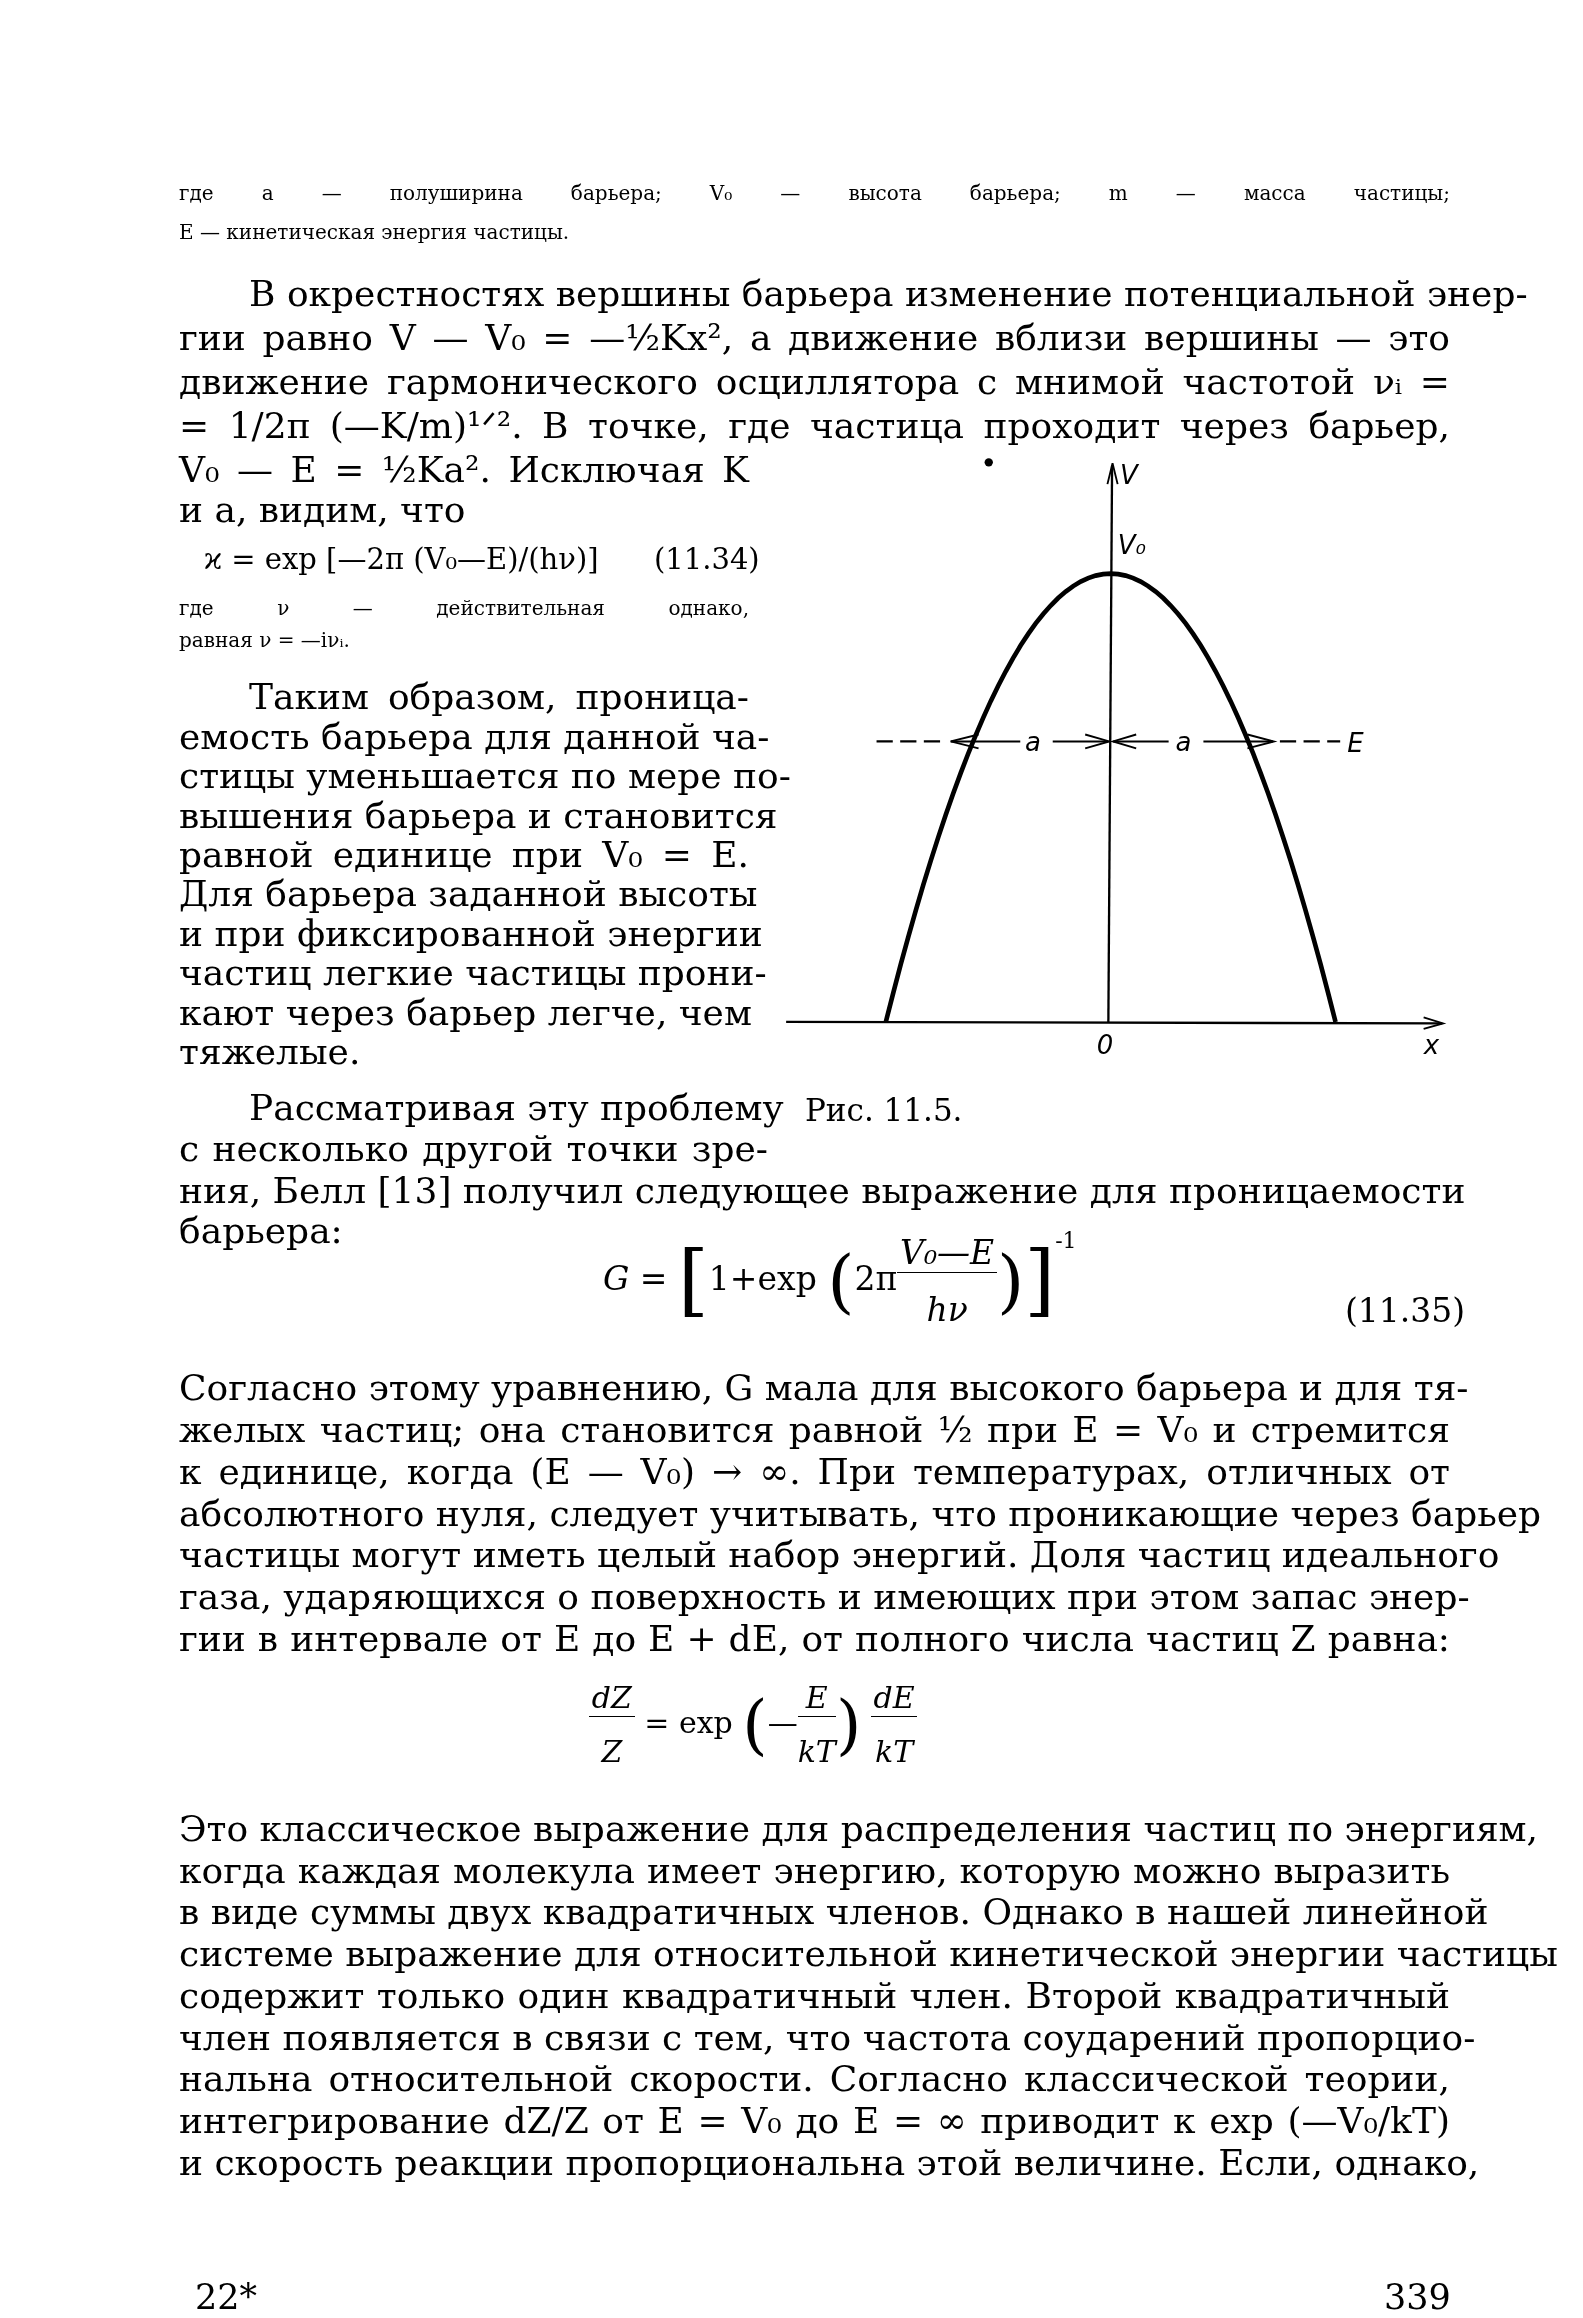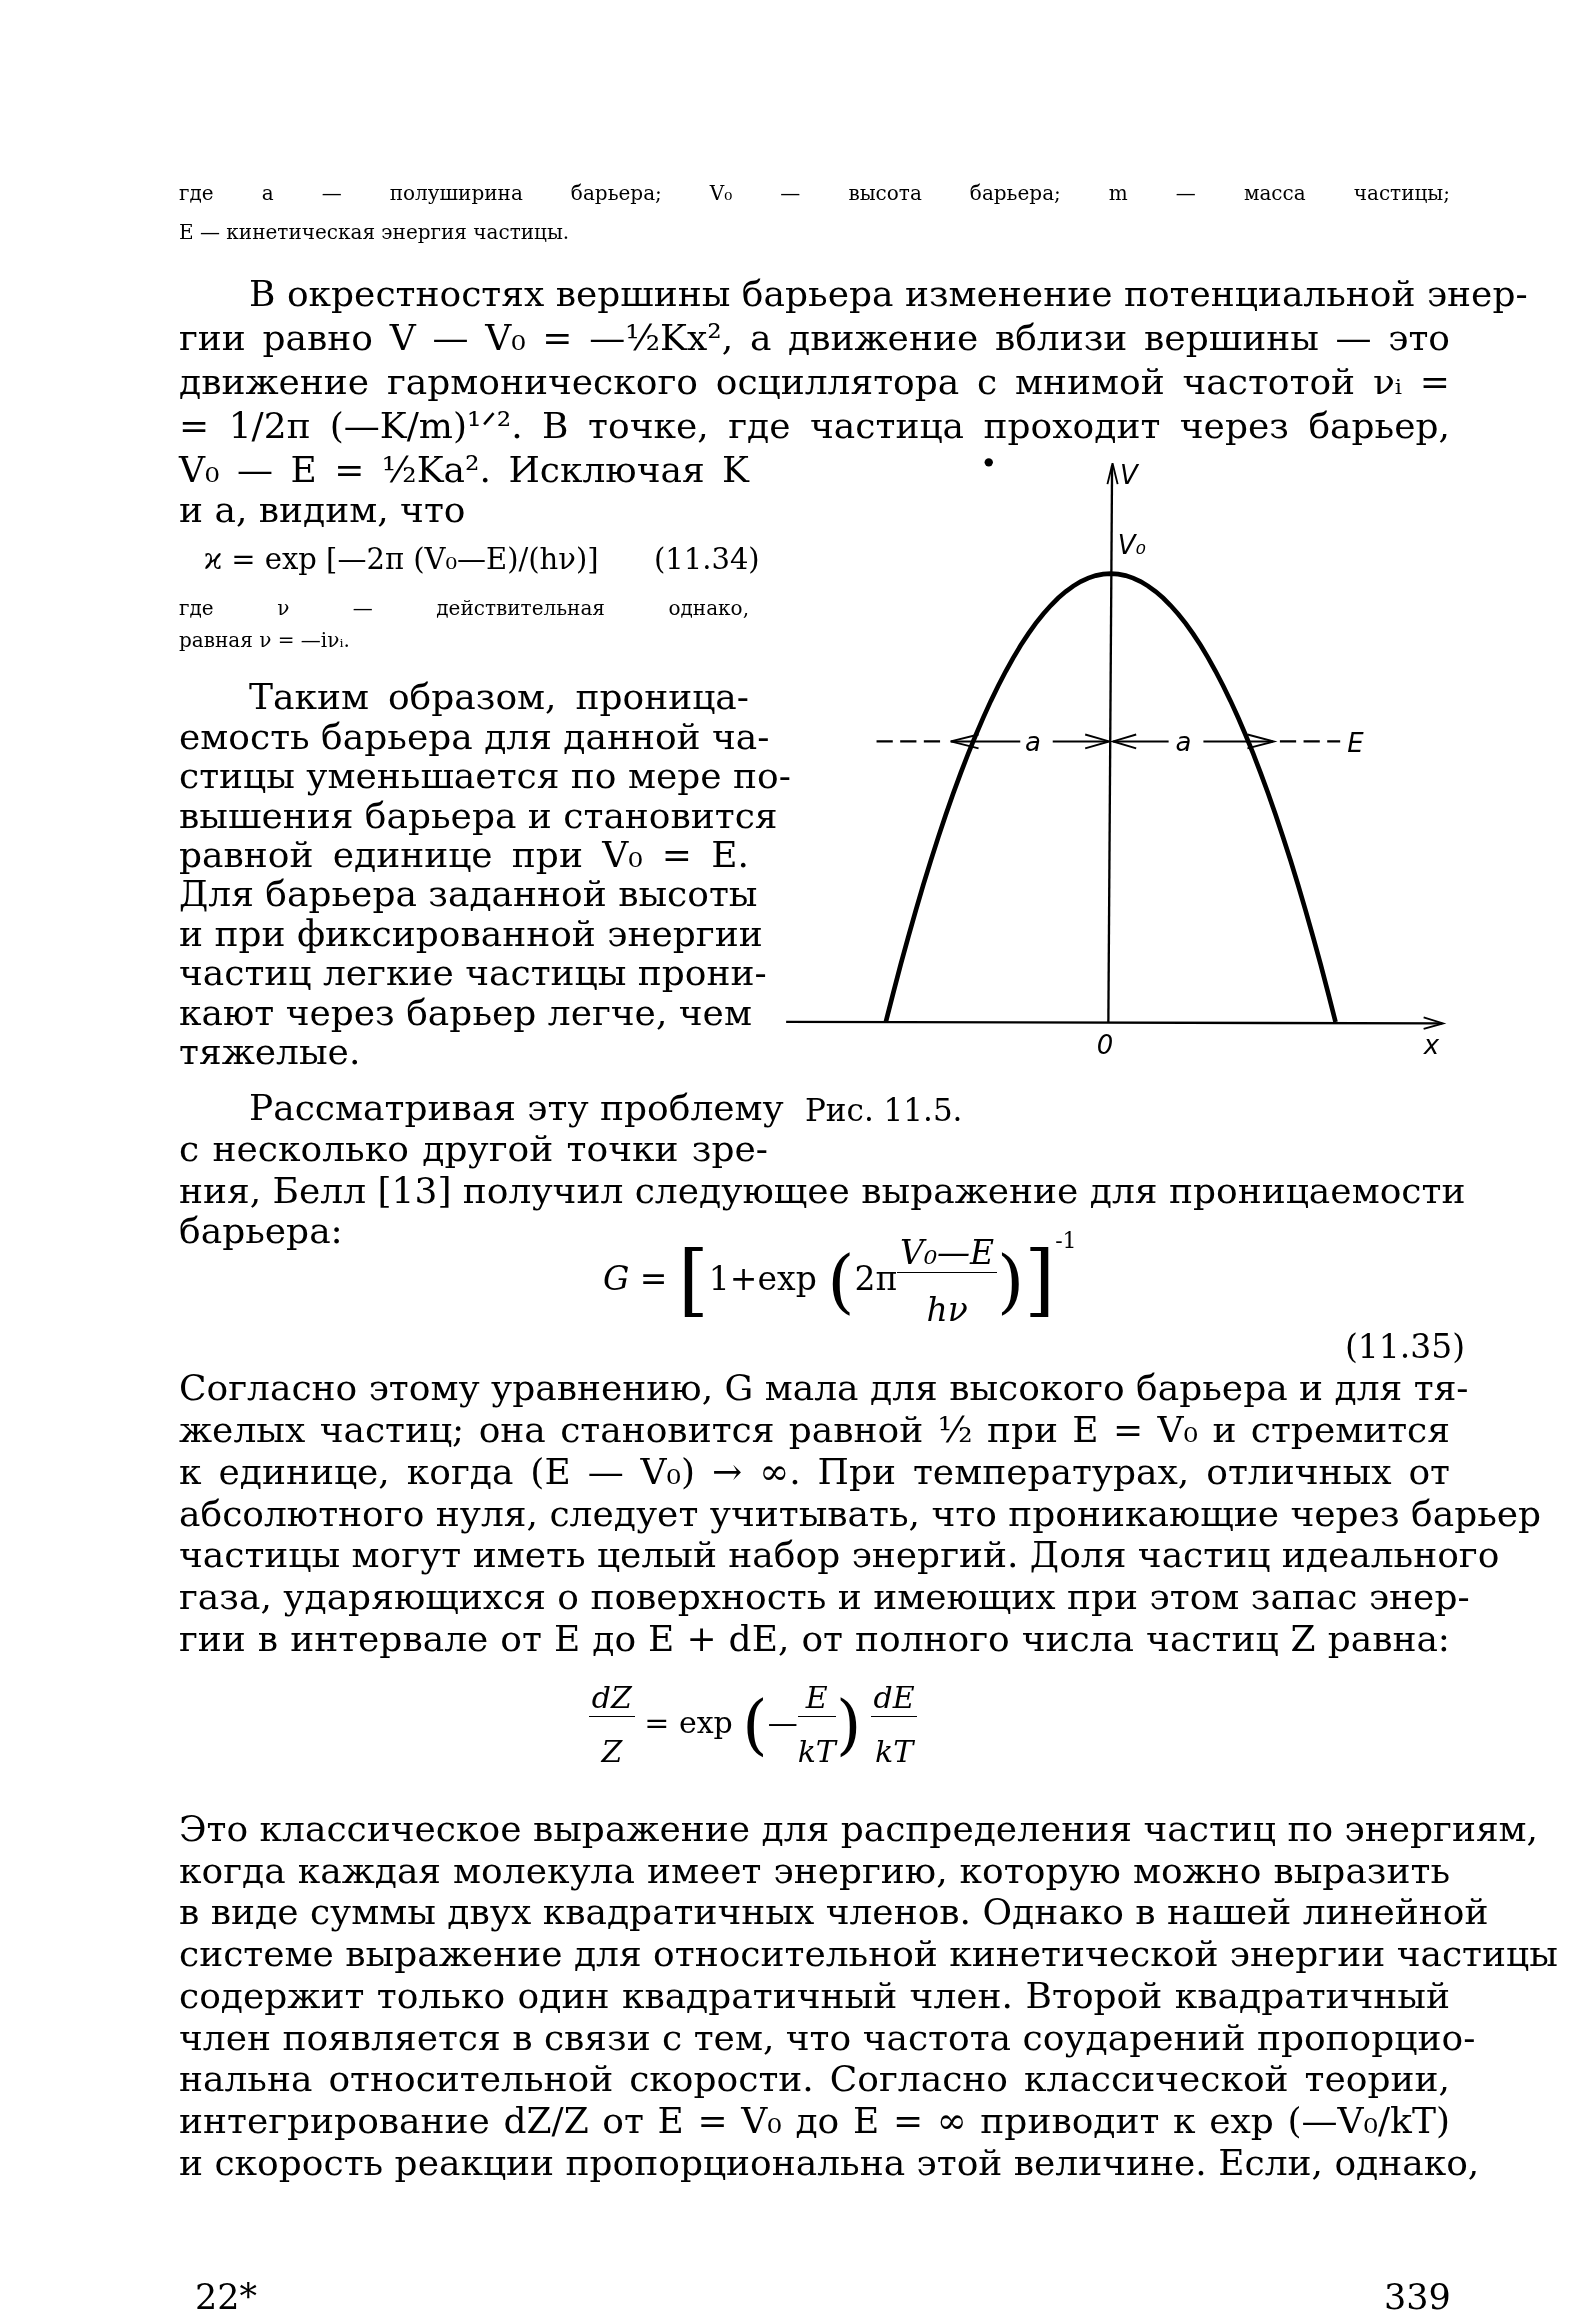--- a/index.html
+++ b/index.html
@@ -12,21 +12,21 @@
   .last { text-align-last:left; }
   .indent { padding-left:70px; box-sizing:border-box; }
   i, .it { font-style:italic; }
   sup { font-size:0.6em; vertical-align:0.6em; line-height:0; }
   .eq { position:absolute; font-size:33px; white-space:nowrap; line-height:1; }
   .frac { display:inline-block; vertical-align:middle; text-align:center; }
   .frac .num { display:block; border-bottom:1.9px solid #000; padding:0 2.8px 2.8px; font-style:italic; }
   .frac .den { display:block; padding-top:20px; font-style:italic; }
   .bigparen { font-size:70px; vertical-align:middle; font-weight:300; }
   .bigbrack { font-size:79px; vertical-align:middle; font-weight:300; }
-  .eqno { position:absolute; font-size:33px; white-space:nowrap;margin-top:36px; }
+  .eqno { position:absolute; font-size:33px; white-space:nowrap; }
   .caption { position:absolute; font-size:31px; white-space:nowrap; }
   .pagefoot { position:absolute; font-size:35px; top:2277px; }
   #figure { position:absolute; left:765px; top:454px; }
   .figlabel { font-family:"DejaVu Sans","Liberation Sans",sans-serif; font-style:italic; font-size:56px; }
 </style>
 </head>
 <body>
 
 <div class="line small full" style="top:183px">где a — полуширина барьера; V₀ — высота барьера; m — масса частицы;</div>
 <div class="line small" style="top:222px">E — кинетическая энергия частицы.</div>

